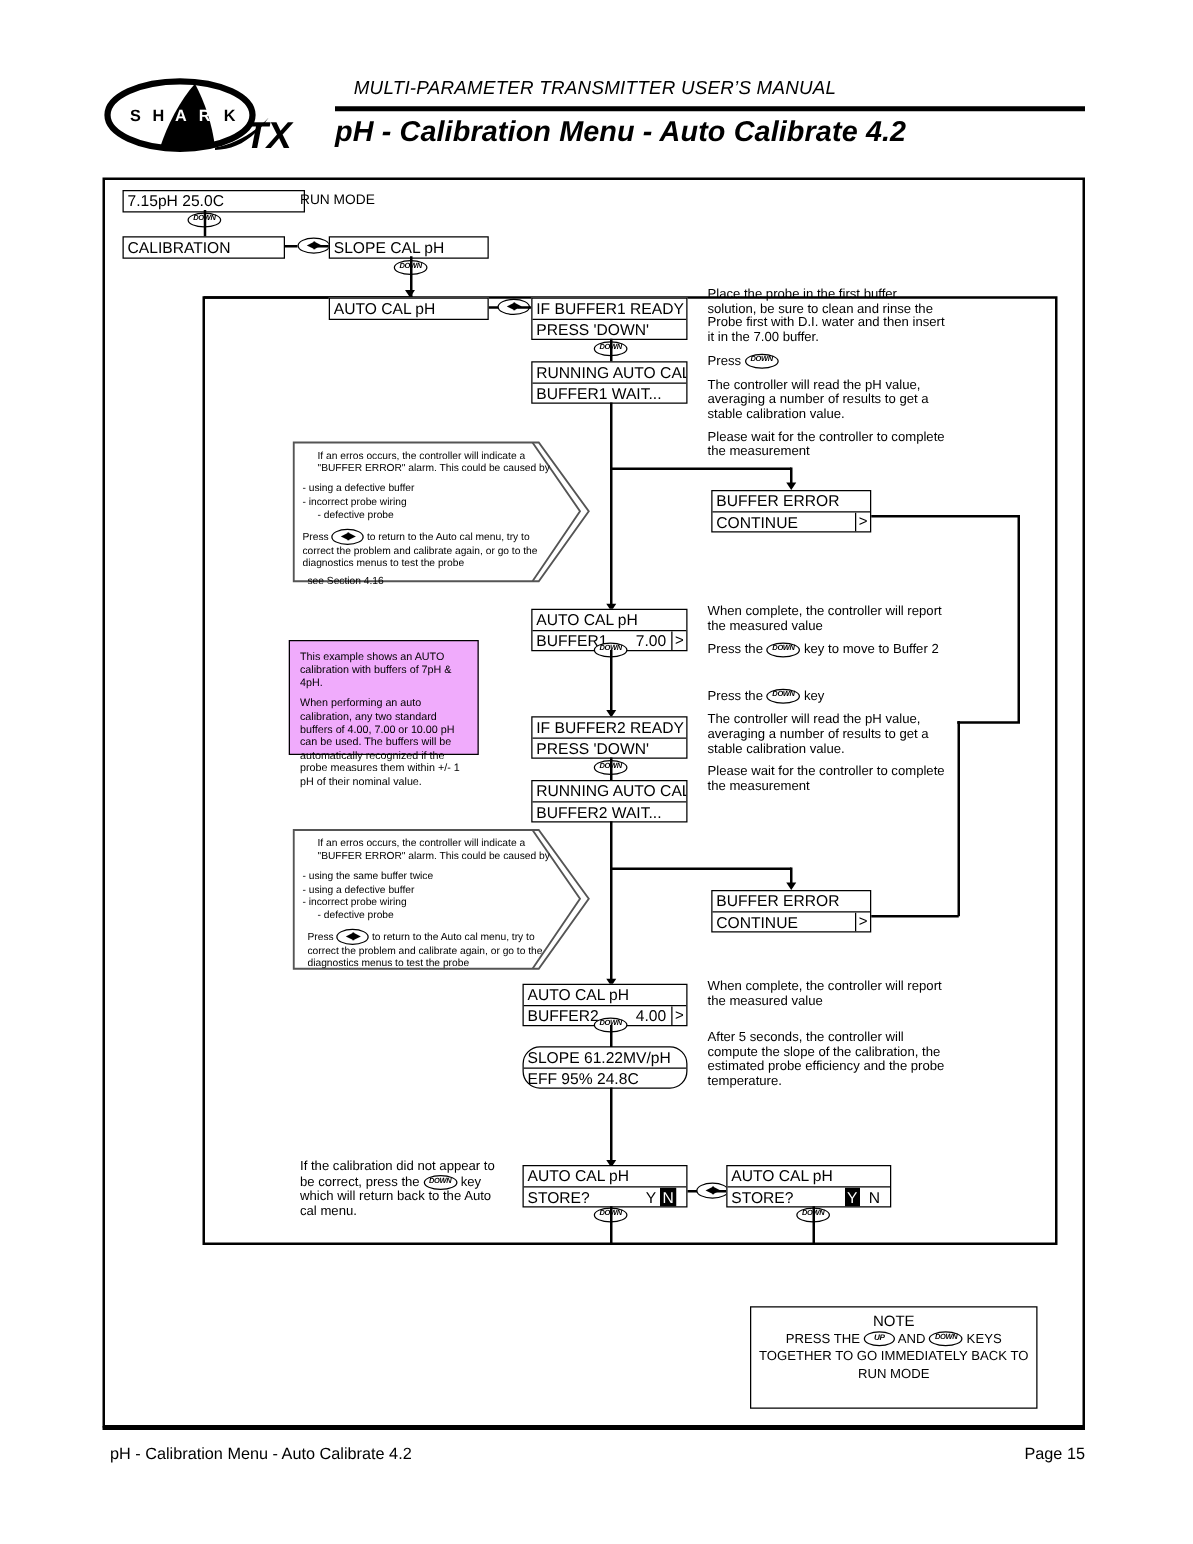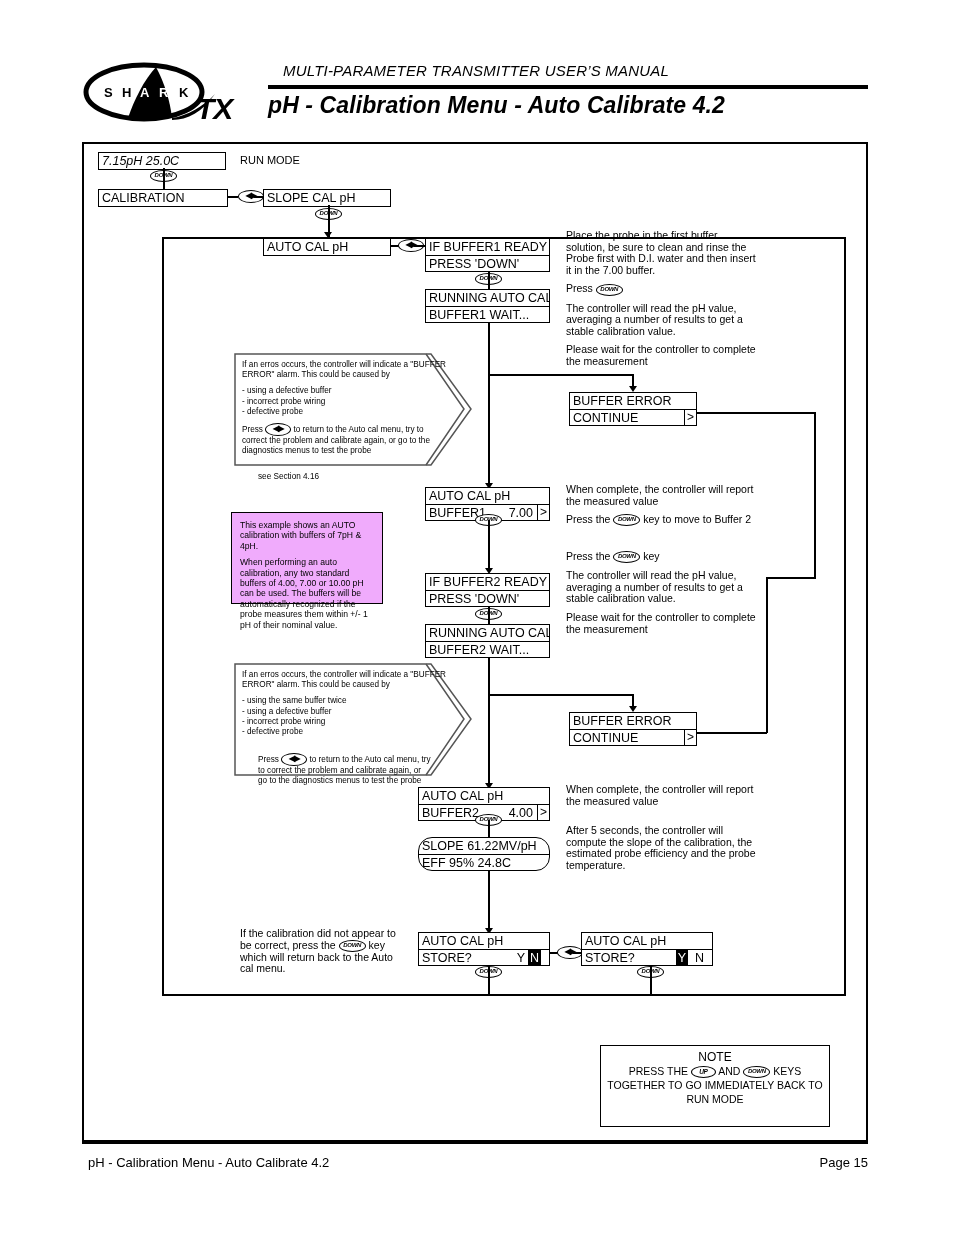--- a/index.html
+++ b/index.html
@@ -33,22 +33,22 @@
 
   
   .box{position:absolute;border:1.5px solid #000;box-sizing:border-box;background:#f0abfc;font-size:8.6px;line-height:10.4px;padding:7px 8px;}
   .box p{margin:0 0 6px 0;}
   .box p:last-child{margin:0;}
 
   
   .penta{position:absolute;}
   .penta svg{position:absolute;left:0;top:0;}
   .penta .pcontent{position:absolute;left:9px;top:8px;width:205px;font-size:8.2px;line-height:10.2px;}
-  .penta .pcontent p{margin:0 0 6px 0;}
-  .penta .pcontent p:last-child{margin:16px;}
+  .penta .pcontent p{margin:0 0 6px 12px;}
+  .penta .pcontent p:last-child{margin:4px;}
   .penta .pcontent .tight{margin:0;}
 
   
   .key{display:inline-block;position:relative;vertical-align:middle;border:1.6px solid #000;border-radius:50%;background:#fff;text-align:center;box-sizing:border-box;}
   .key-down{width:27px;height:12px;font-size:6px;line-height:9px;font-weight:bold;letter-spacing:-0.3px;font-style:italic;}
   .key-up{width:25px;height:12px;font-size:6.5px;line-height:9px;font-weight:bold;letter-spacing:-0.3px;font-style:italic;}
   .key-lr{width:26px;height:13px;font-size:8px;line-height:10px;letter-spacing:-1px;font-weight:bold;}
   .keyabs{position:absolute;}
 
   
@@ -85,21 +85,21 @@
   </div>
   <div class="logo-tx">TX</div>
 
   <div class="hdr-title">MULTI-PARAMETER TRANSMITTER USER’S MANUAL</div>
   <div class="hdr-rule"></div>
   <div class="hdr-sub">pH - Calibration Menu - Auto Calibrate 4.2</div>
 
   <div class="outer-frame"></div>
   <div class="inner-frame"></div>
 
-  <div class="lcd" style="left:98px;top:152px;width:128px;font-style:italic;">
+  <div class="lcd" style="left:98px;top:152px;width:146px;">
     <div class="row">7.15pH  25.0C</div>
   </div>
   <div class="txt" style="left:240px;top:155px;width:90px;font-size:11px;">RUN MODE</div>
 
   <div class="key key-down keyabs" style="left:150px;top:170px;">DOWN</div>
   <div class="ln vl" style="left:163px;top:168px;height:22px;"></div>
 
   <div class="lcd" style="left:98px;top:189px;width:130px;">
     <div class="row">CALIBRATION</div>
   </div>

